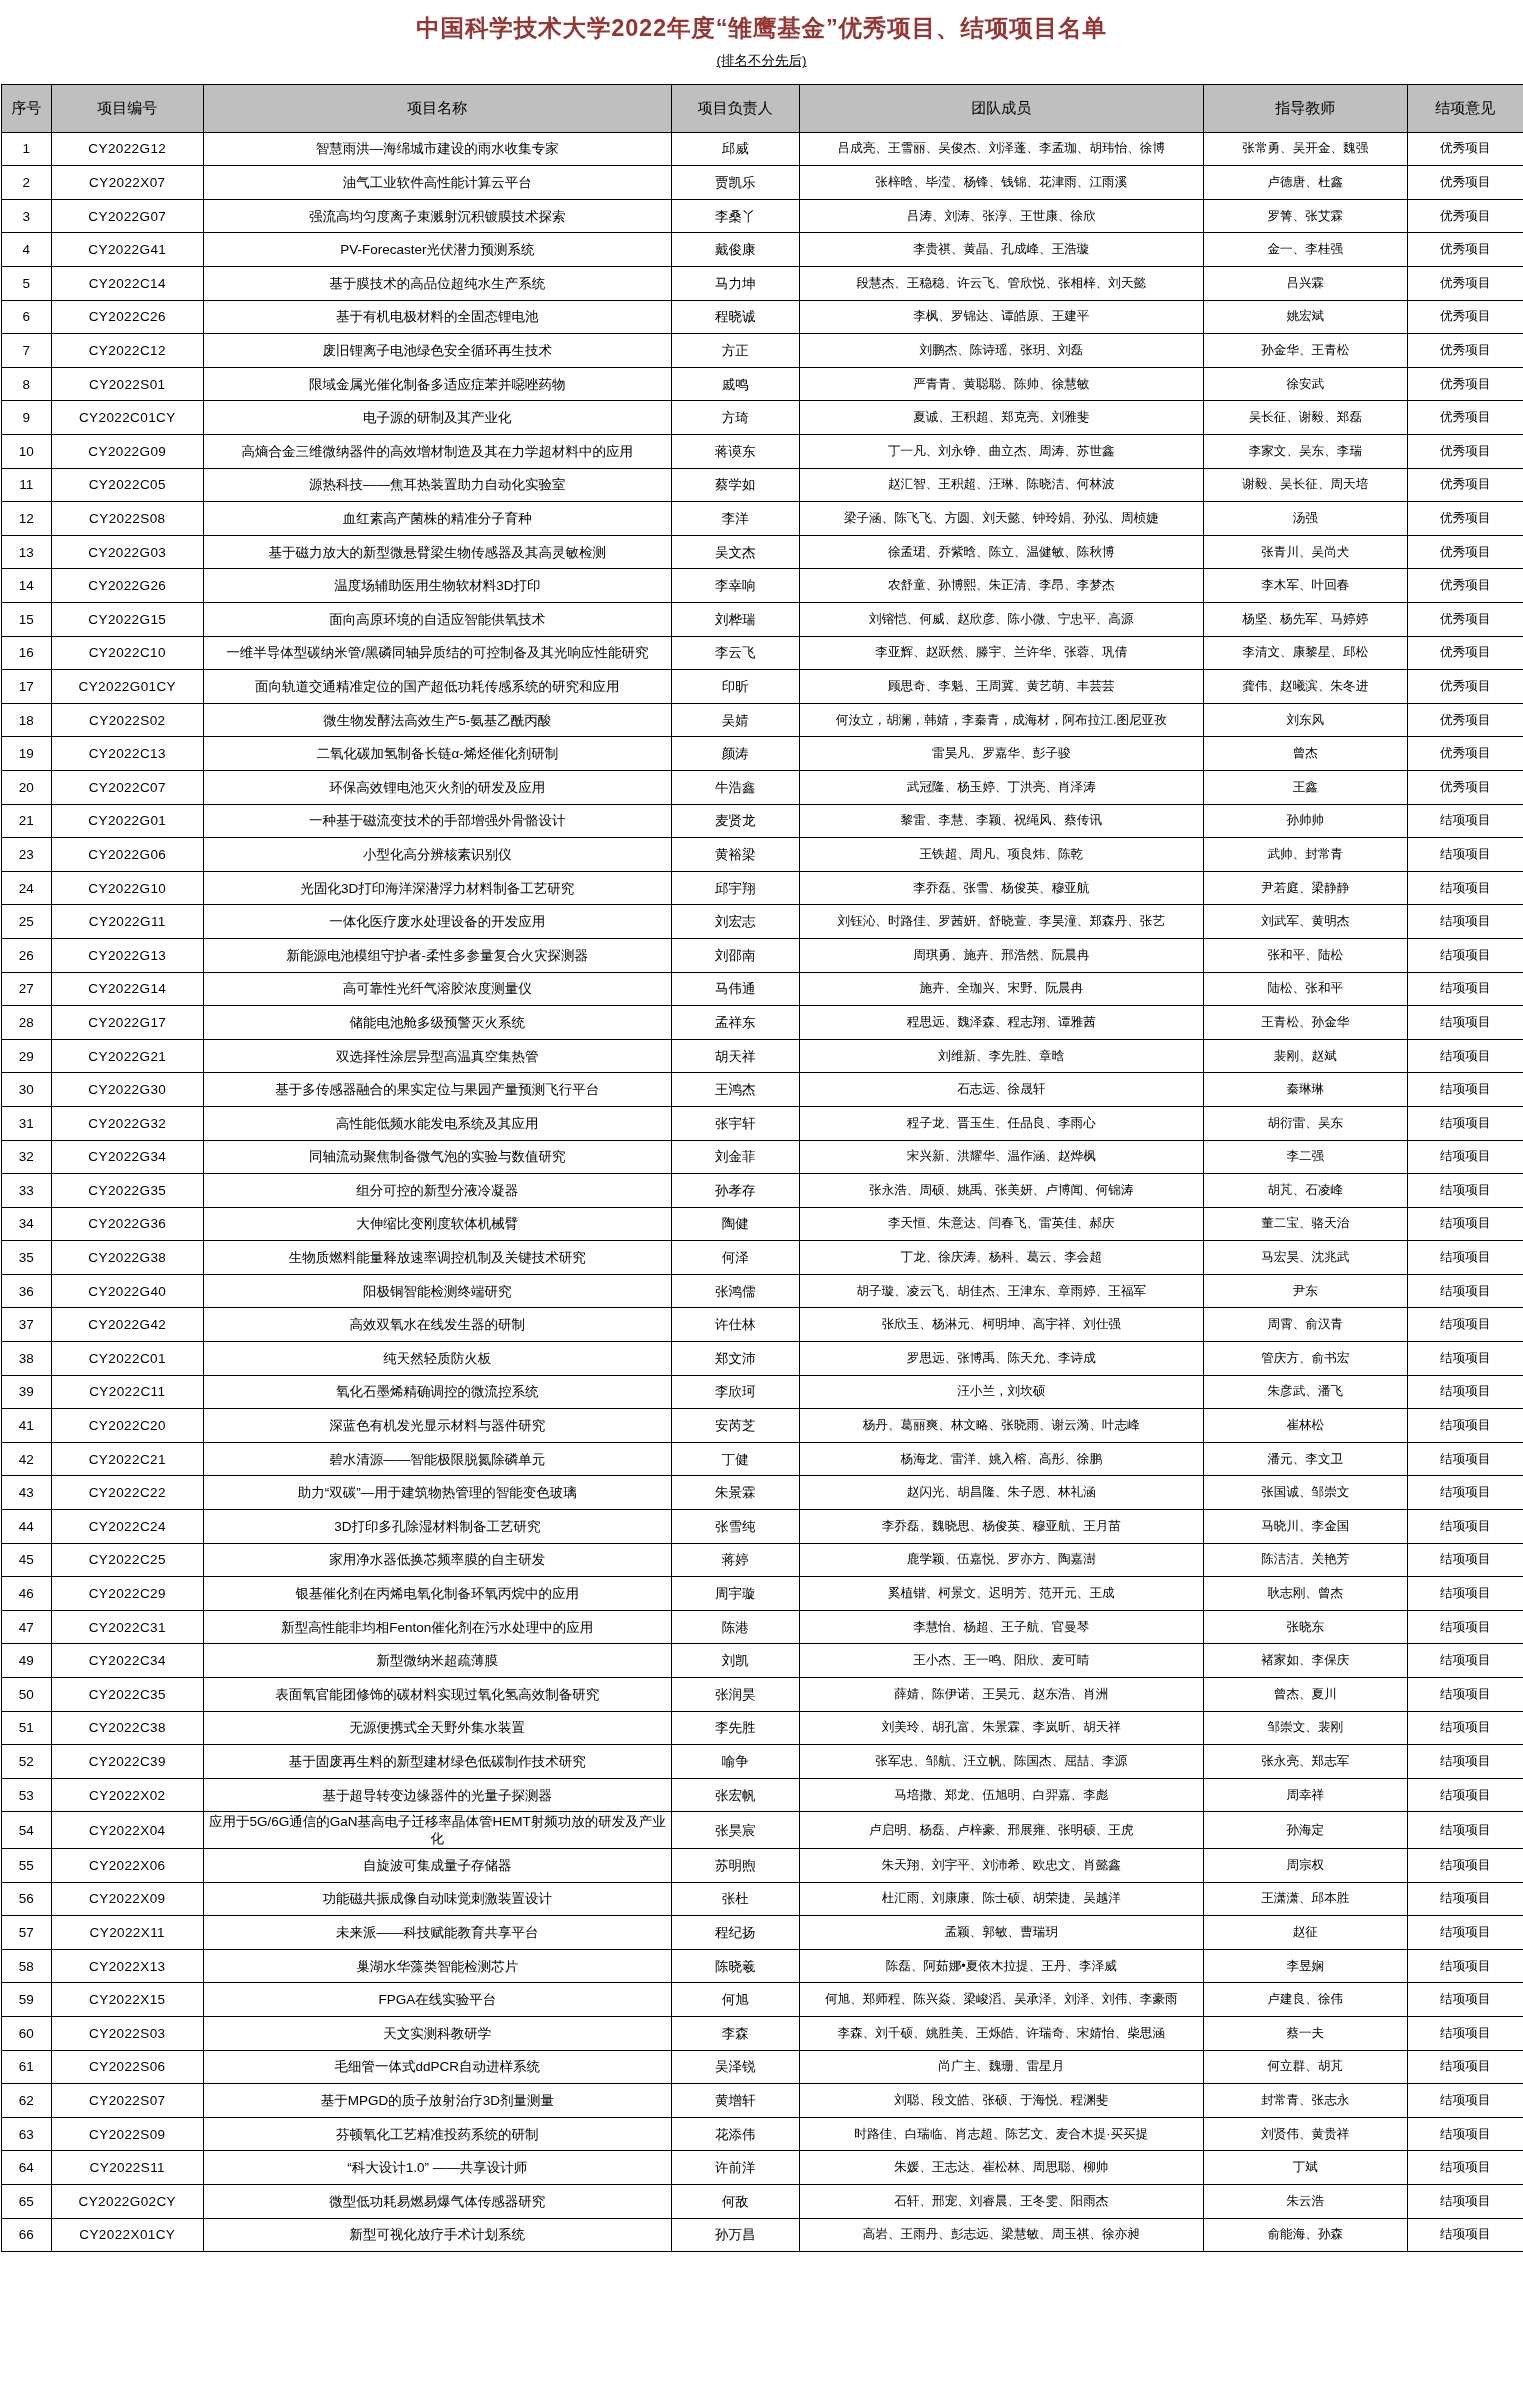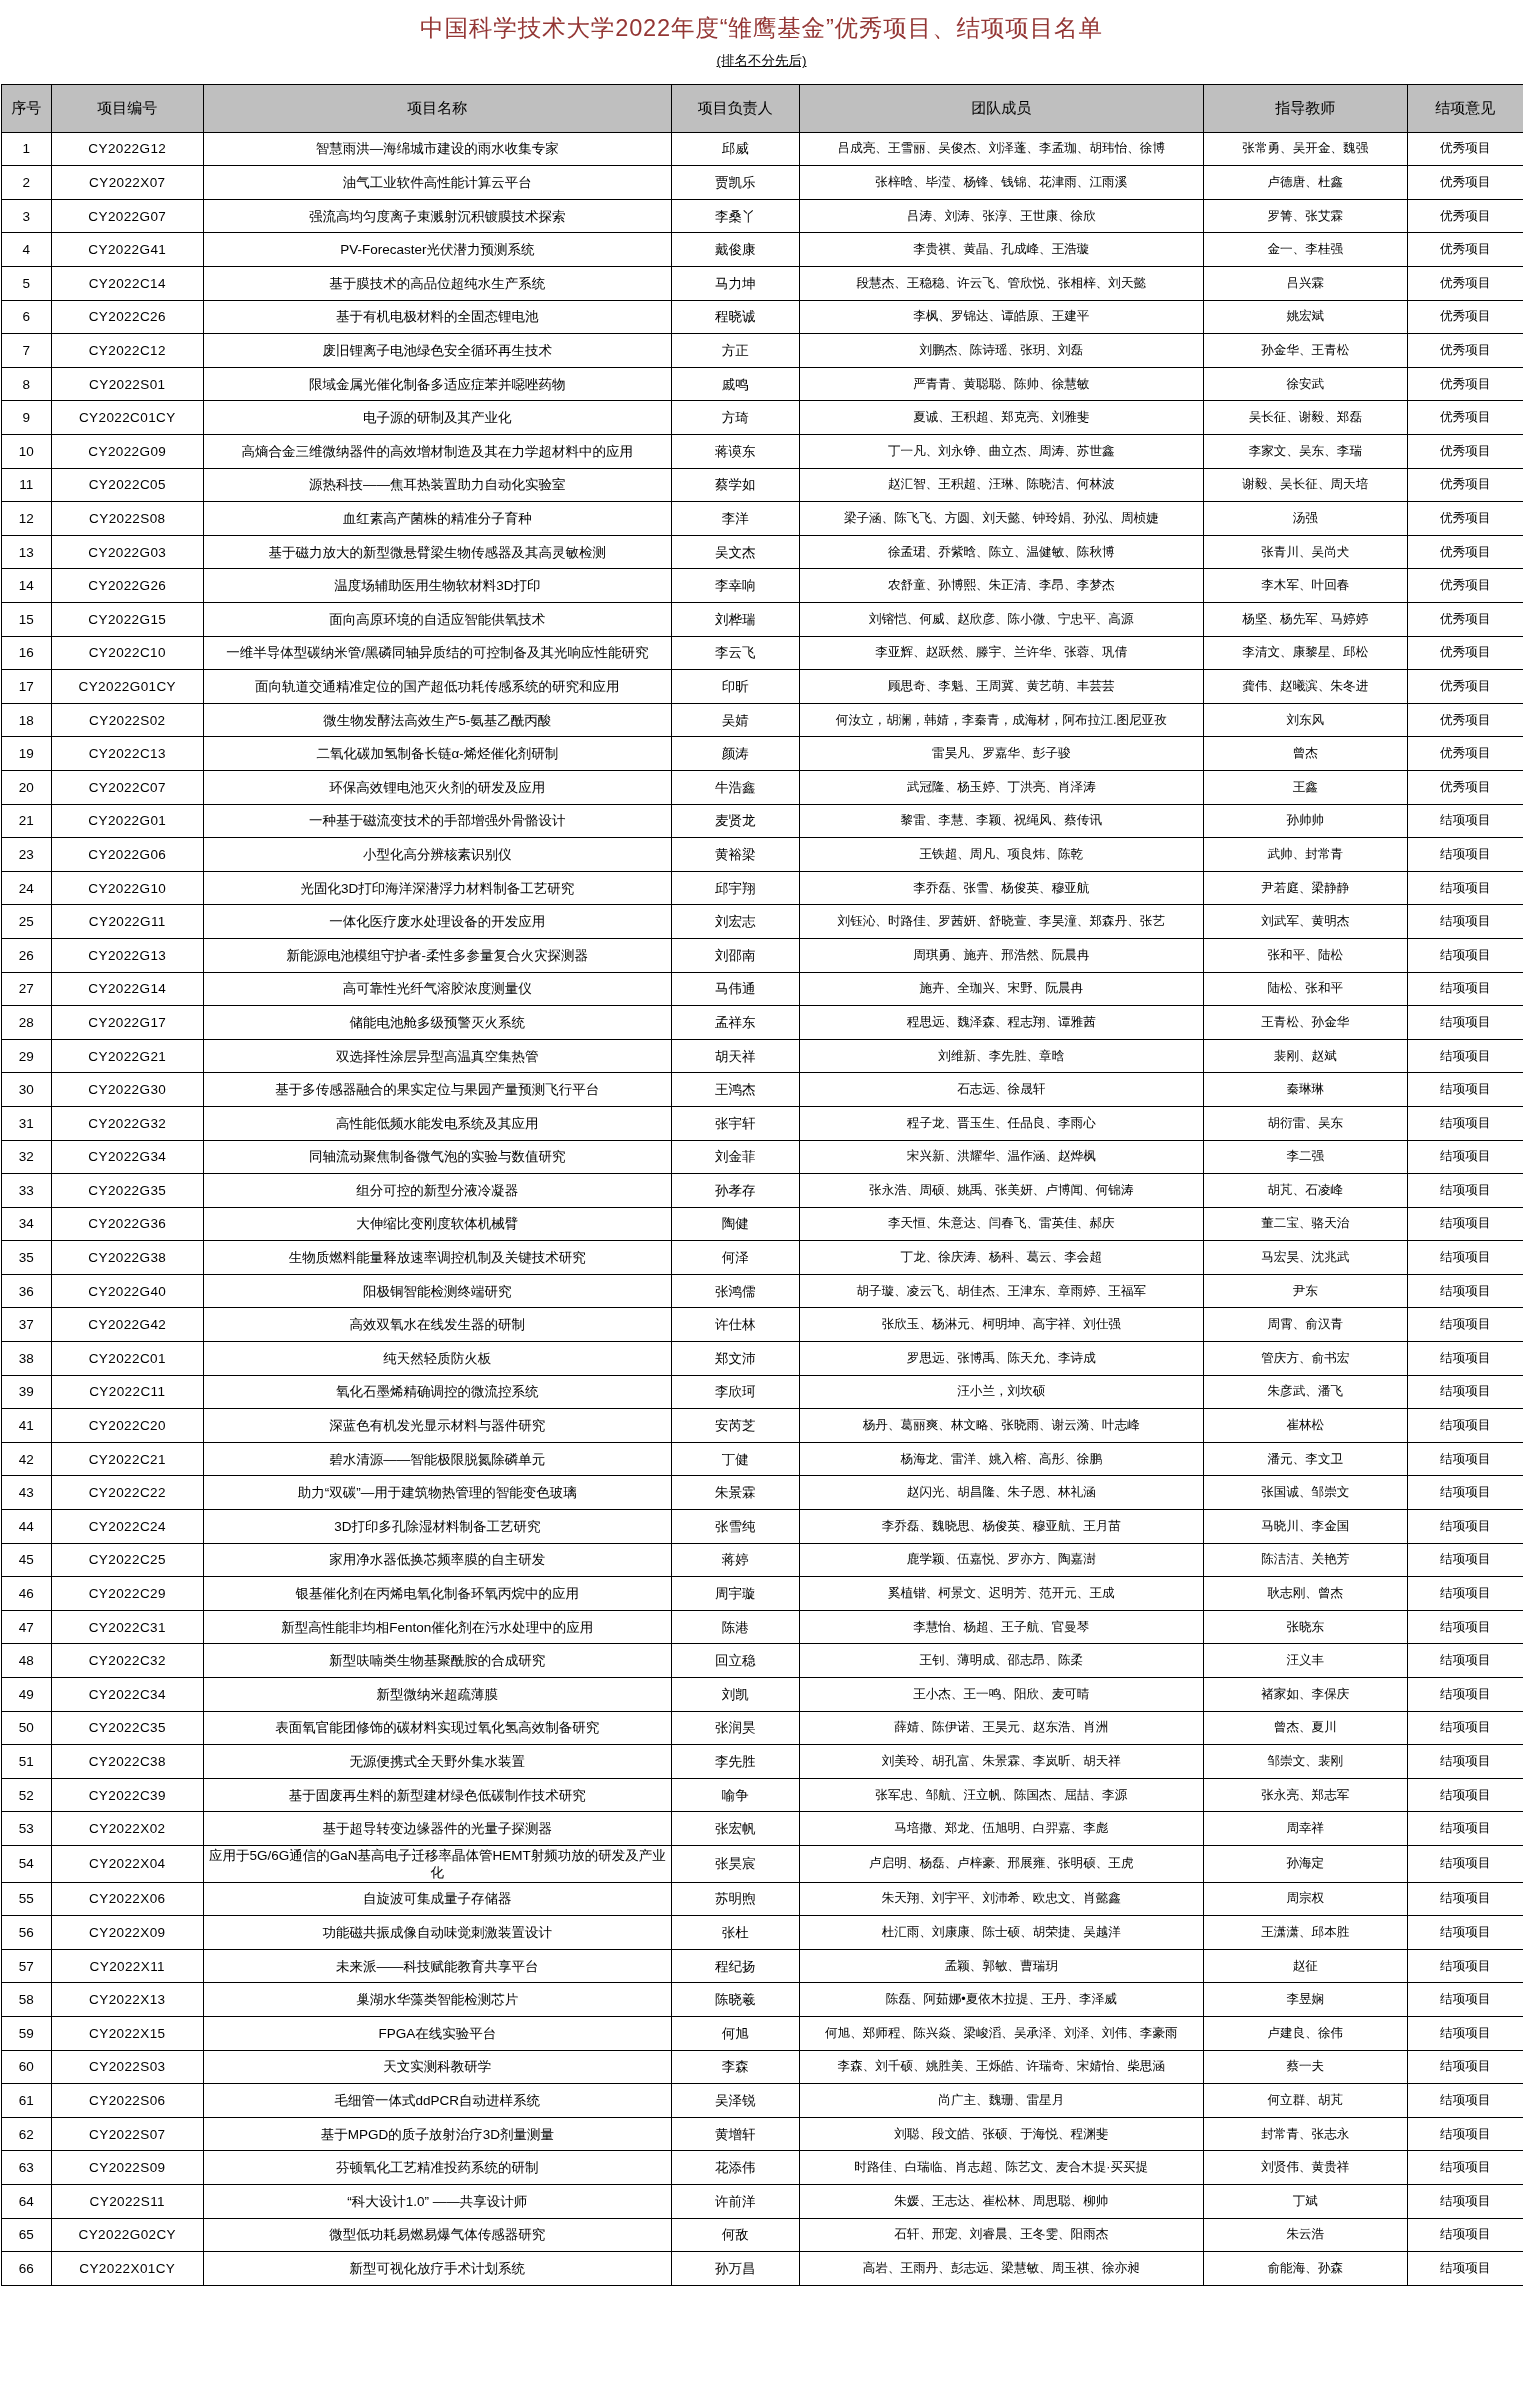--- a/index.html
+++ b/index.html
@@ -3,21 +3,21 @@
 <meta charset="utf-8">
 <style>
   html,body{margin:0;padding:0;background:#ffffff;}
   body{
     width:1523px;height:2401px;
     font-family:"Liberation Sans","DejaVu Sans",sans-serif;
     color:#000;
     -webkit-font-smoothing:antialiased;
   }
   .title-wrap{width:1523px;text-align:center;padding-top:11.8px;}
-  .title{font-size:23.6px;font-weight:normal;letter-spacing:0.8px;}
+  .title{font-size:23.6px;font-weight:bold;letter-spacing:0.8px;}
   .subtitle{font-size:13.5px;margin-top:8.4px;color:#000;text-decoration:underline;}
   table{
     border-collapse:collapse;
     table-layout:fixed;
     width:1522px;
     margin:13.5px 0.8px 0 0.8px;
   }
   th,td{
     border:0.8px solid #000;
     text-align:center;
@@ -474,29 +474,20 @@
       <tr>
         <td class="c-no">47</td>
         <td class="c-code">CY2022C31</td>
         <td class="c-name">新型高性能非均相Fenton催化剂在污水处理中的应用</td>
         <td class="c-leader">陈港</td>
         <td class="c-members">李慧怡、杨超、王子航、官曼琴</td>
         <td class="c-advisors">张晓东</td>
         <td class="c-status">结项项目</td>
       </tr>
       <tr>
-        <td class="c-no">48</td>
-        <td class="c-code">CY2022C32</td>
-        <td class="c-name">新型呋喃类生物基聚酰胺的合成研究</td>
-        <td class="c-leader">回立稳</td>
-        <td class="c-members">王钊、薄明成、邵志昂、陈柔</td>
-        <td class="c-advisors">汪义丰</td>
-        <td class="c-status">结项项目</td>
-      </tr>
-      <tr>
         <td class="c-no">49</td>
         <td class="c-code">CY2022C34</td>
         <td class="c-name">新型微纳米超疏薄膜</td>
         <td class="c-leader">刘凯</td>
         <td class="c-members">王小杰、王一鸣、阳欣、麦可晴</td>
         <td class="c-advisors">褚家如、李保庆</td>
         <td class="c-status">结项项目</td>
       </tr>
       <tr>
         <td class="c-no">50</td>

